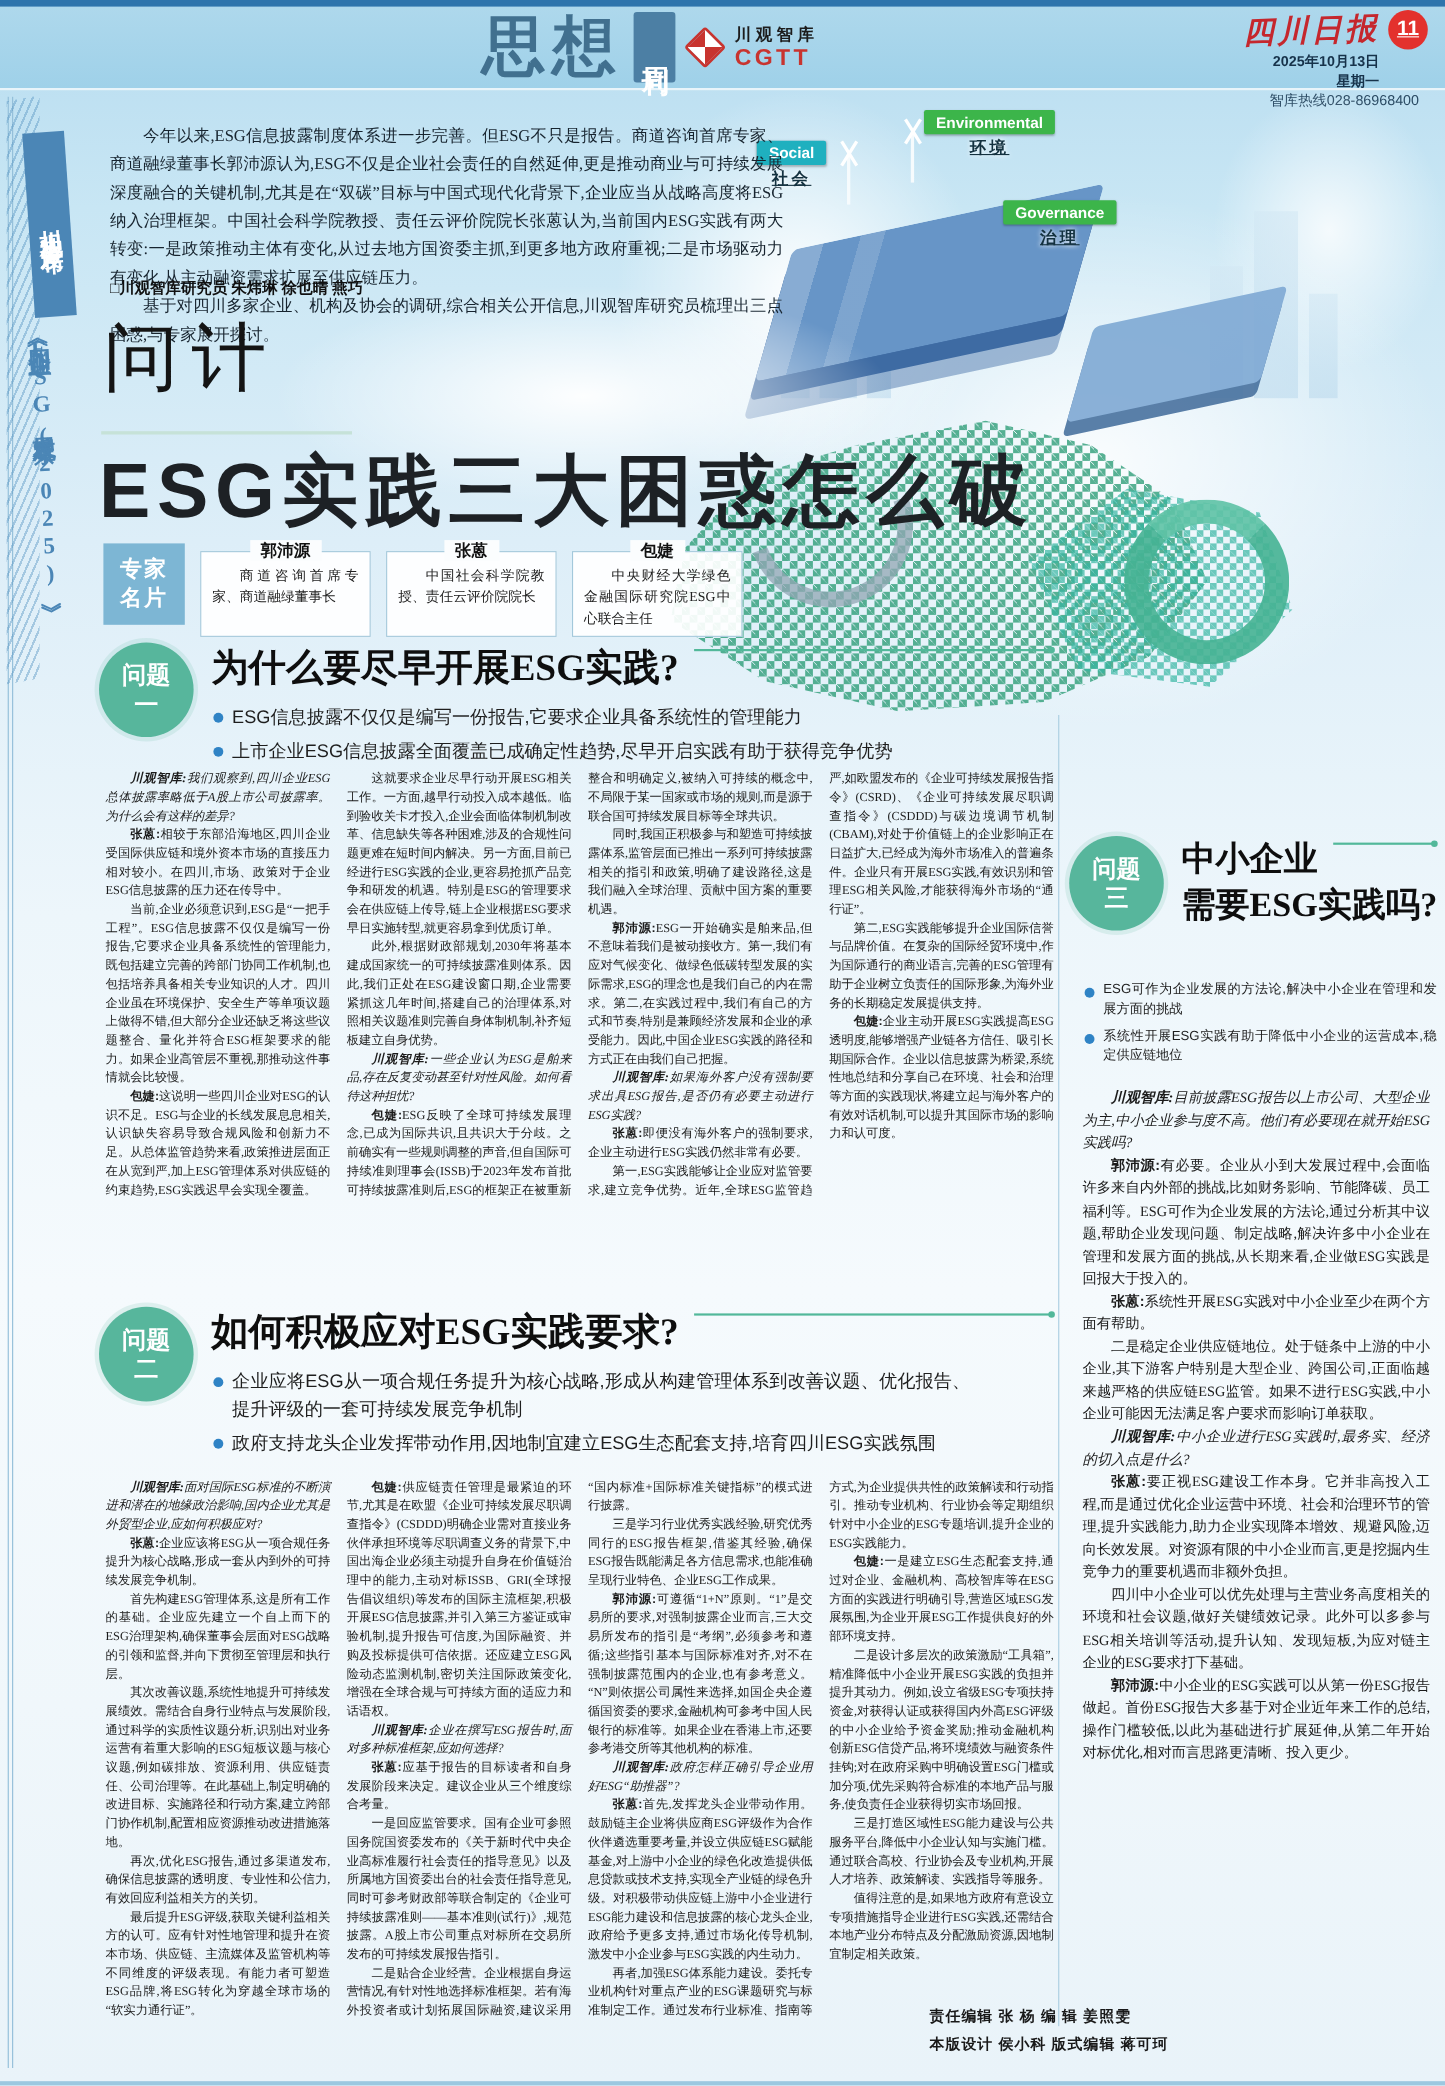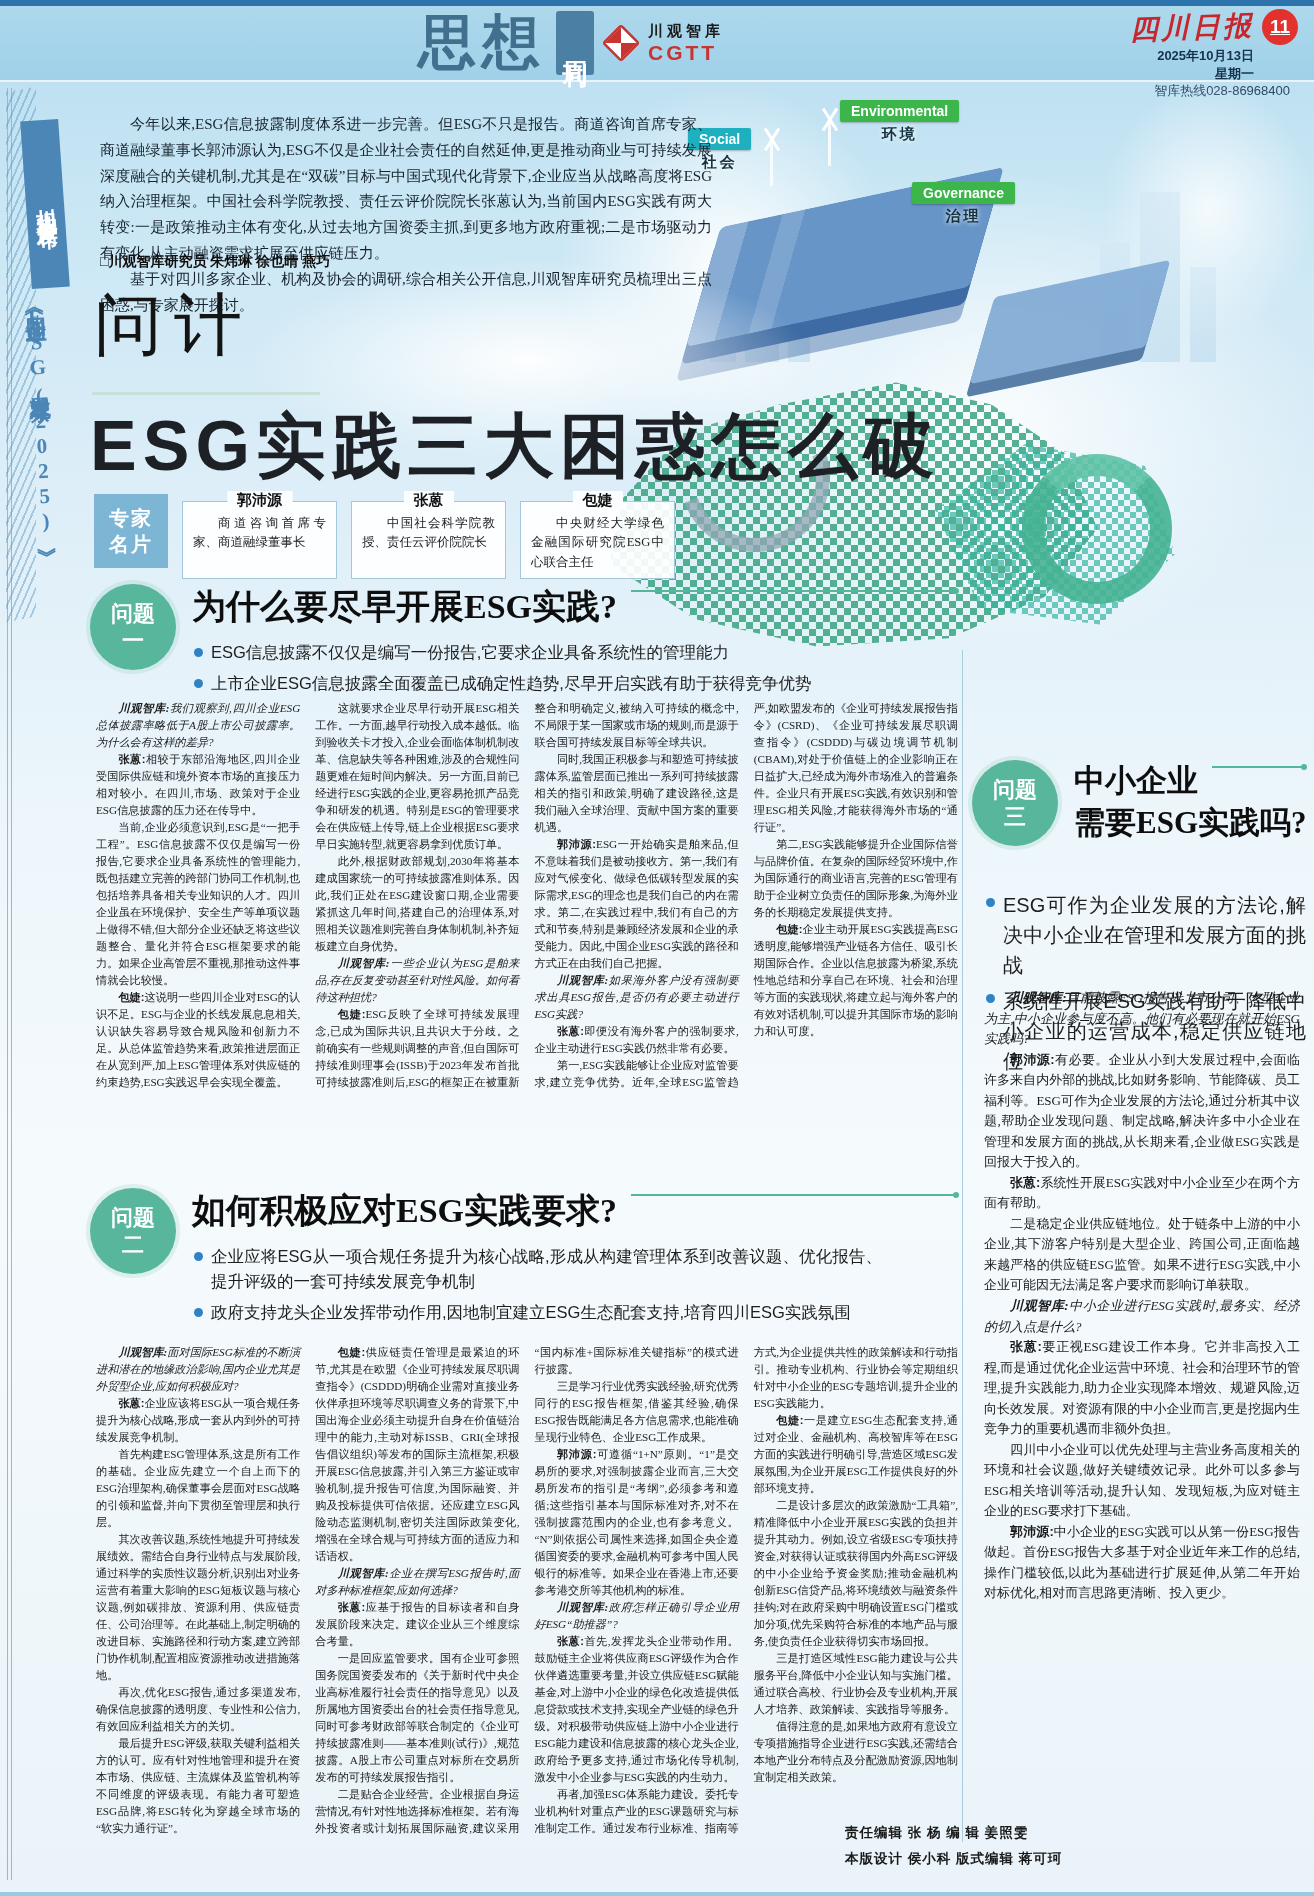--- a/index.html
+++ b/index.html
@@ -9,21 +9,21 @@
     margin: 0 auto;
     background: linear-gradient(180deg,#b7dcf0 0%, #c8e6f4 10%, #ddeef8 26%, #edf6fb 44%, #f5fafd 62%, #f0f7fb 82%, #e9f3f9 100%);
     border-bottom: 4px solid #9cc8e0;
     font-family: "Liberation Serif","DejaVu Serif",serif;
   }
   
   .band { position:absolute; top:0; left:0; right:0; height:82px;
     background: linear-gradient(180deg,#aed8ec,#9fd1e9);
     border-top: 6px solid #2e74ac; border-bottom:2px solid #e8f4fa; }
   .band-center { position:absolute; left:418px; top:5px; display:flex; align-items:center; gap:10px; }
-  .mast-title { font: 700 58px "Liberation Serif","DejaVu Serif",serif; color:#41708f; letter-spacing:6px; line-height:1; }
+  .mast-title { font: 700 58px "Liberation Serif","DejaVu Serif",serif; color:#41708f; letter-spacing:6px; line-height:1;margin-left:20px; }
   .mast-weekly { width:38px; height:64px; background:#4c7fa4; color:#fff; border-radius:3px;
     writing-mode:vertical-rl; text-orientation:upright; display:flex; align-items:center; justify-content:center;
     font:700 25px "Liberation Serif",serif; letter-spacing:2px; }
   .logo-cube { width:34px; height:34px; border:3px solid #c8342f; border-radius:4px; flex:none;
     background: conic-gradient(from 45deg,#c8342f 0 90deg,#fff 0 180deg,#c8342f 0 270deg,#fff 0);
     transform: rotate(45deg) scale(.8); }
   .brand-text { display:flex; flex-direction:column; line-height:1.2; }
   .brand-zh { font:700 15px "Liberation Sans","DejaVu Sans",sans-serif; color:#1c1c1c; letter-spacing:4px; }
   .brand-en { font:900 21px "Liberation Sans","DejaVu Sans",sans-serif; color:#c8342f; letter-spacing:3px; }
   .band-right { position:absolute; right:16px; top:3px; text-align:right; }
@@ -79,21 +79,21 @@
   .turbine::before, .turbine::after { content:""; position:absolute; top:-2px; left:-11px; width:26px; height:3px; background:#fff; }
   .turbine::before { transform: rotate(58deg); } .turbine::after { transform: rotate(-58deg); }
   .tb-a { left:210px; top:58px; } .tb-b { left:268px; top:38px; }
   .ring { position:absolute; left:462px; top:372px; width:150px; height:150px; border-radius:50%;
     border:22px solid #46b394; border-top-color:#5fc3a6; opacity:.9; }
   .road { position:absolute; left:120px; top:320px; width:150px; height:150px; border-radius:50%;
     border:14px solid #92a7b4; border-left-color:transparent; border-top-color:transparent; transform:rotate(25deg); opacity:.75; }
   .il-label { position:absolute; display:flex; flex-direction:column; align-items:center; gap:3px; z-index:5; }
   .il-box { padding:3px 11px; color:#fff; font:700 14px "Liberation Sans",sans-serif; border-radius:2px;
     box-shadow:0 1px 2px rgba(0,0,0,.25); }
-  .il-zh { font:700 15px "Liberation Serif",serif; color:#13313f; letter-spacing:3px; text-shadow:0 0 5px #fff; }
+  .il-zh { font:700 15px "Liberation Serif",serif; color:#13313f; letter-spacing:3px; text-shadow:0 0 5px #fff;text-decoration:underline; }
   .il-social { left:688px; top:128px; } .il-environmental { left:840px; top:100px; } .il-governance { left:912px; top:182px; }
   
   .intro { position:absolute; left:100px; top:112px; width:612px; font-size:15px; color:#17242f;
     line-height:1.72; text-align:justify; z-index:6; }
   .intro p { text-indent:2em; }
   .byline { position:absolute; left:100px; top:253px; font:700 14px "Liberation Sans",sans-serif; color:#101010; z-index:6; }
   .kicker { position:absolute; left:94px; top:280px; font:300 68px "Liberation Sans","DejaVu Sans",sans-serif;
     color:#141414; letter-spacing:12px; z-index:6; }
   .kicker-rule { position:absolute; left:92px; top:392px; width:228px; height:3px; background:#c6e2d8; z-index:6; }
   .headline { position:absolute; left:90px; top:400px; font:900 70px "Liberation Sans","DejaVu Sans",sans-serif;
@@ -119,21 +119,21 @@
   .sec-title-row { display:flex; }
   .sec-title { font:900 34px "Liberation Serif",serif; color:#0e0e0e; white-space:nowrap; }
   .sec-rule { flex:1; height:2px; background:#52b89a; margin-left:14px; position:relative; top:6px; }
   .sec-rule::after { content:""; position:absolute; right:-1px; top:-2px; width:6px; height:6px; border-radius:50%; background:#52b89a; }
   .sec-bullets { list-style:none; margin-top:10px; }
   .sec-bullets li { font:400 16.5px "Liberation Sans","DejaVu Sans",sans-serif; color:#1e1e1e; line-height:1.5;
     margin-bottom:6px; padding-left:19px; position:relative; max-width:690px; text-align:justify; }
   .sec-bullets li::before { content:""; position:absolute; left:2px; top:8px; width:9px; height:9px; border-radius:50%; background:#2f83c5; }
   #q3-head .sec-title { font-size:31px; line-height:1.35; }
   .q3-bullets { position:absolute; left:984px; top:880px; width:322px; z-index:6; }
-  .q3-bullets li { font-size:20px; max-width:322px; }
+  .q3-bullets li { font-size:12px; max-width:322px; }
   
   .body-cols { position:absolute; font:400 11.2px "Liberation Serif","DejaVu Serif",serif; line-height:1.52;
     color:#1b1b1b; text-align:justify; overflow:hidden; column-gap:15px; z-index:6; }
   #q1-body { left:96px; top:700px; width:862px; height:402px; column-count:4; }
   #q2-body { left:96px; top:1344px; width:862px; height:496px; column-count:4; }
   #q3-body { left:984px; top:988px; width:316px; height:822px; font-size:13px; line-height:1.58; }
   .bp { text-indent:2em; }
   .bp .spk { font-family:"Liberation Sans","DejaVu Sans",sans-serif; font-weight:700; }
   .bp.q { font-style:italic; font-weight:500; }
   .bp.q .spk { font-weight:800; font-family:"Liberation Serif",serif; }

